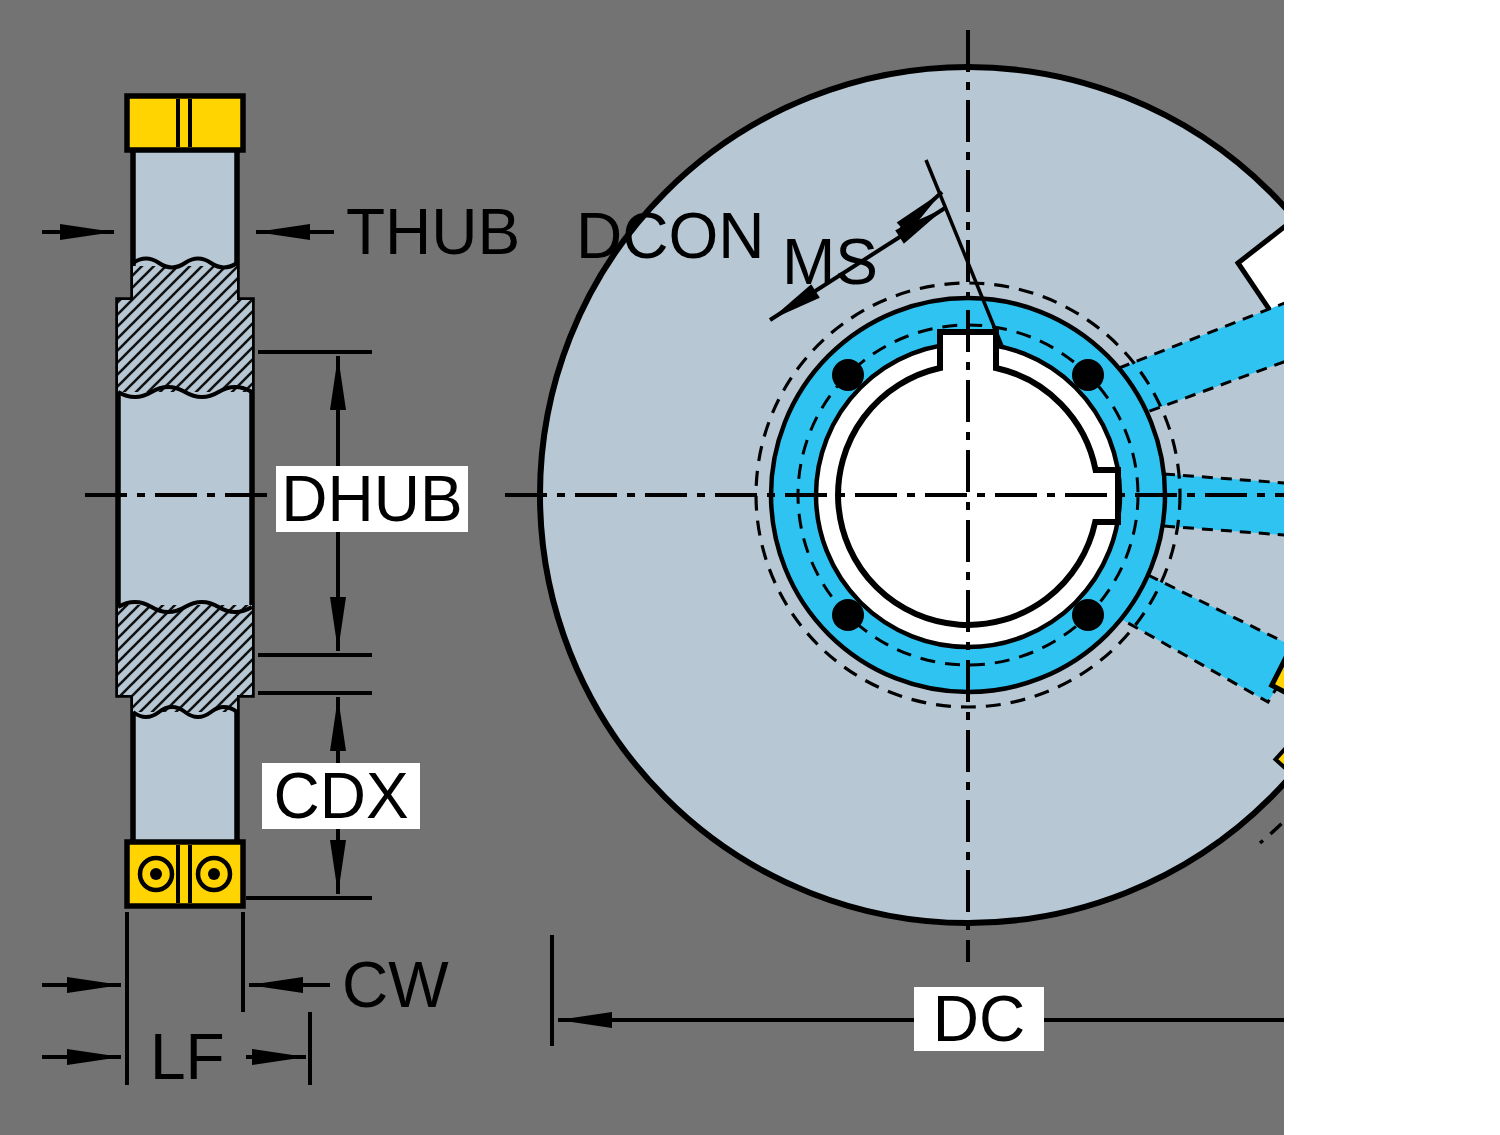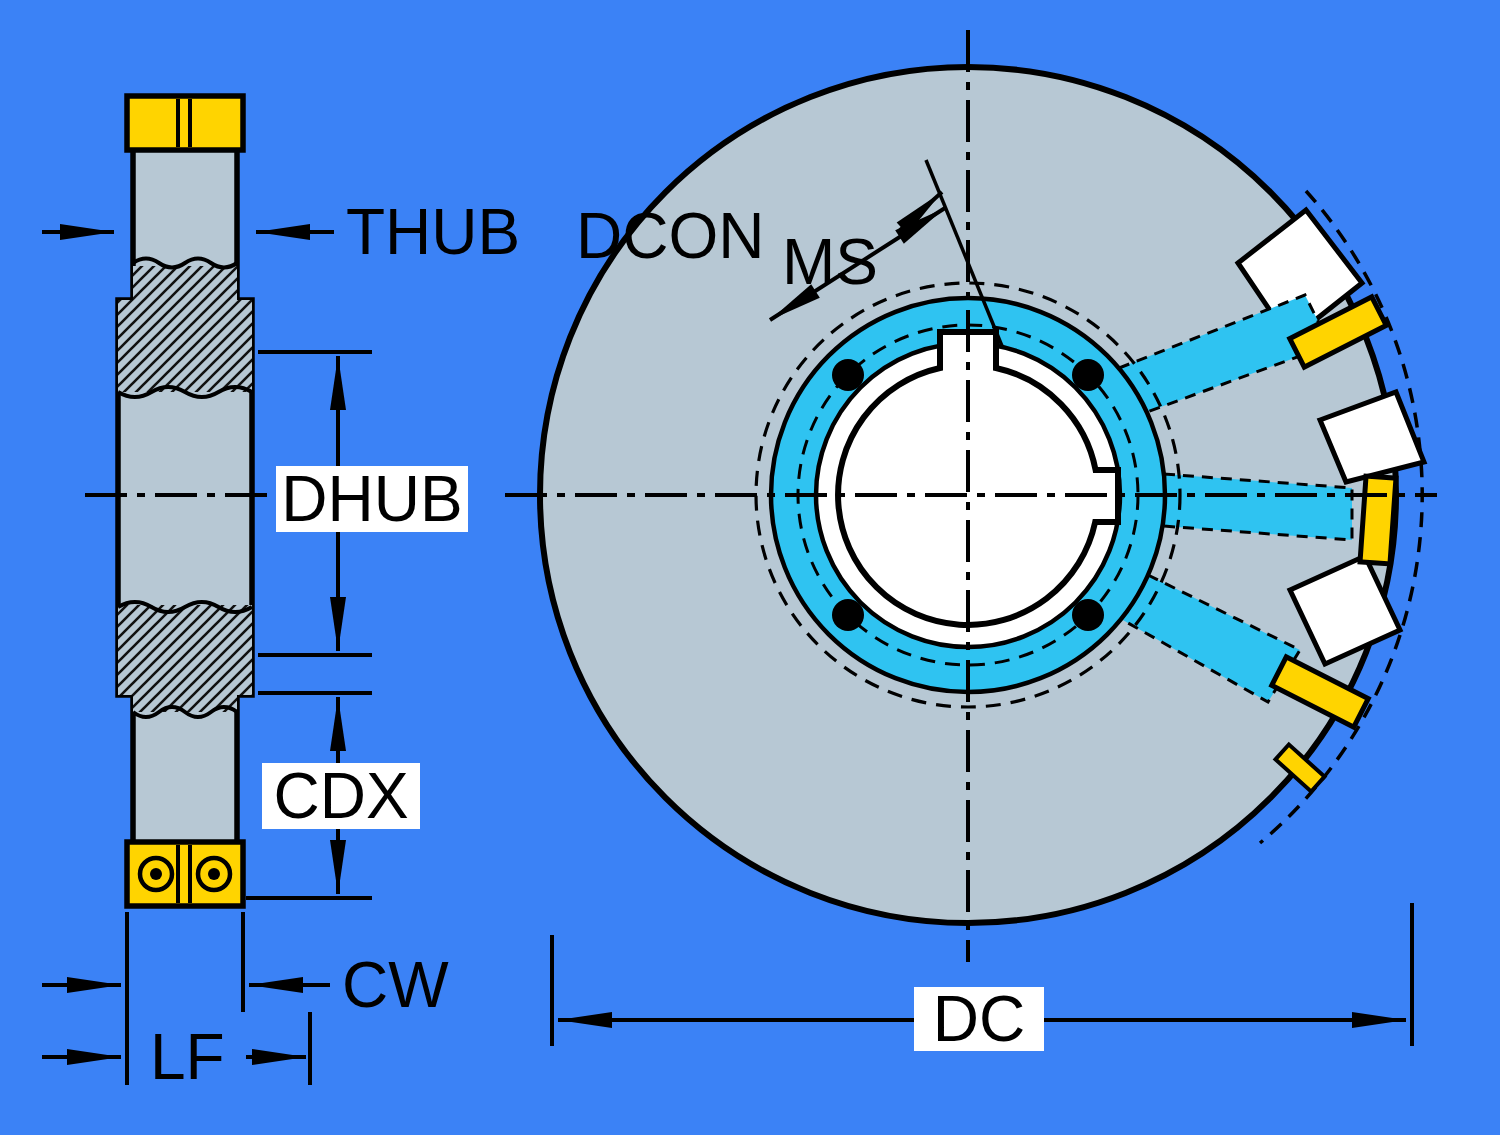--- a/index.html
+++ b/index.html
@@ -1,19 +1,19 @@
 <!DOCTYPE html>
 <html><head>
 <meta charset="utf-8">
 <style>
   html,body{margin:0;padding:0;background:#fff;}
   .canvas{
     position:relative;
-    width:1500px;height:1135px;
-    background:#3b82f6;
+    width:1284px;height:1135px;
+    background:#737373;
     font-family:"Liberation Sans",sans-serif;
     overflow:hidden;
   }
   svg{position:absolute;inset:0;display:block;}
   text{
     font-family:"Liberation Sans",sans-serif;
     font-size:64px;
     font-weight:400;
     fill:#000;
   }

